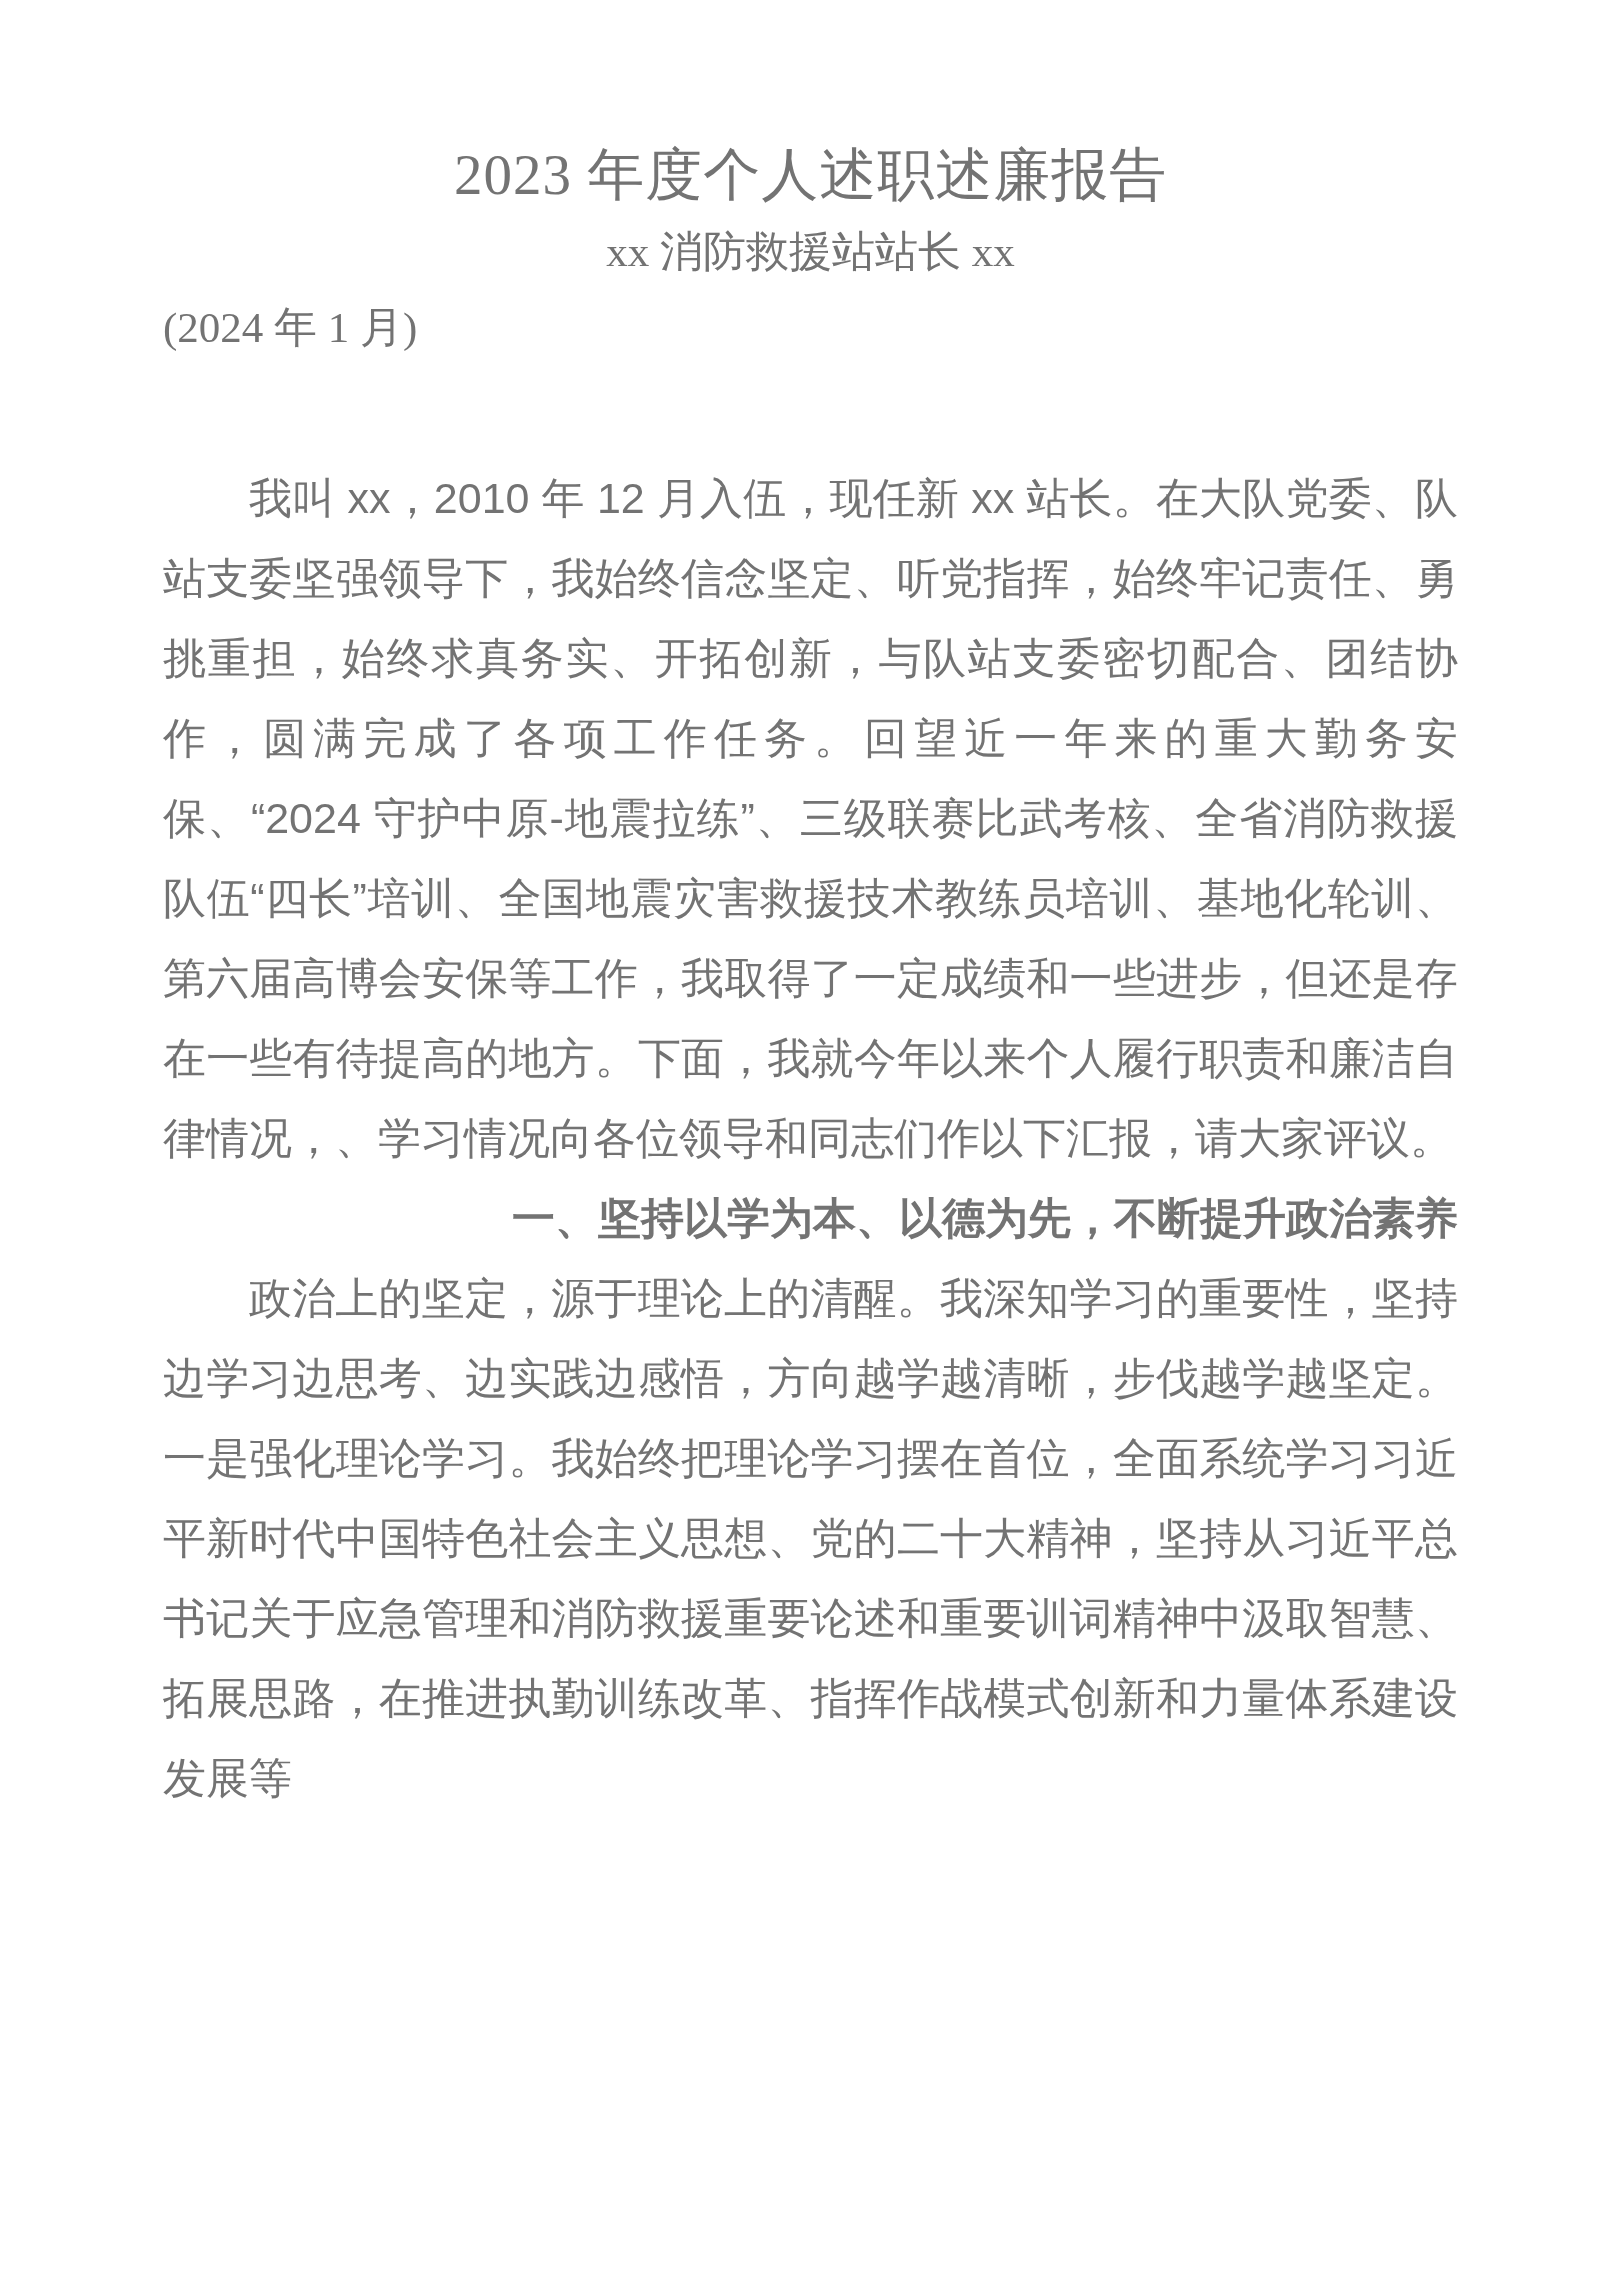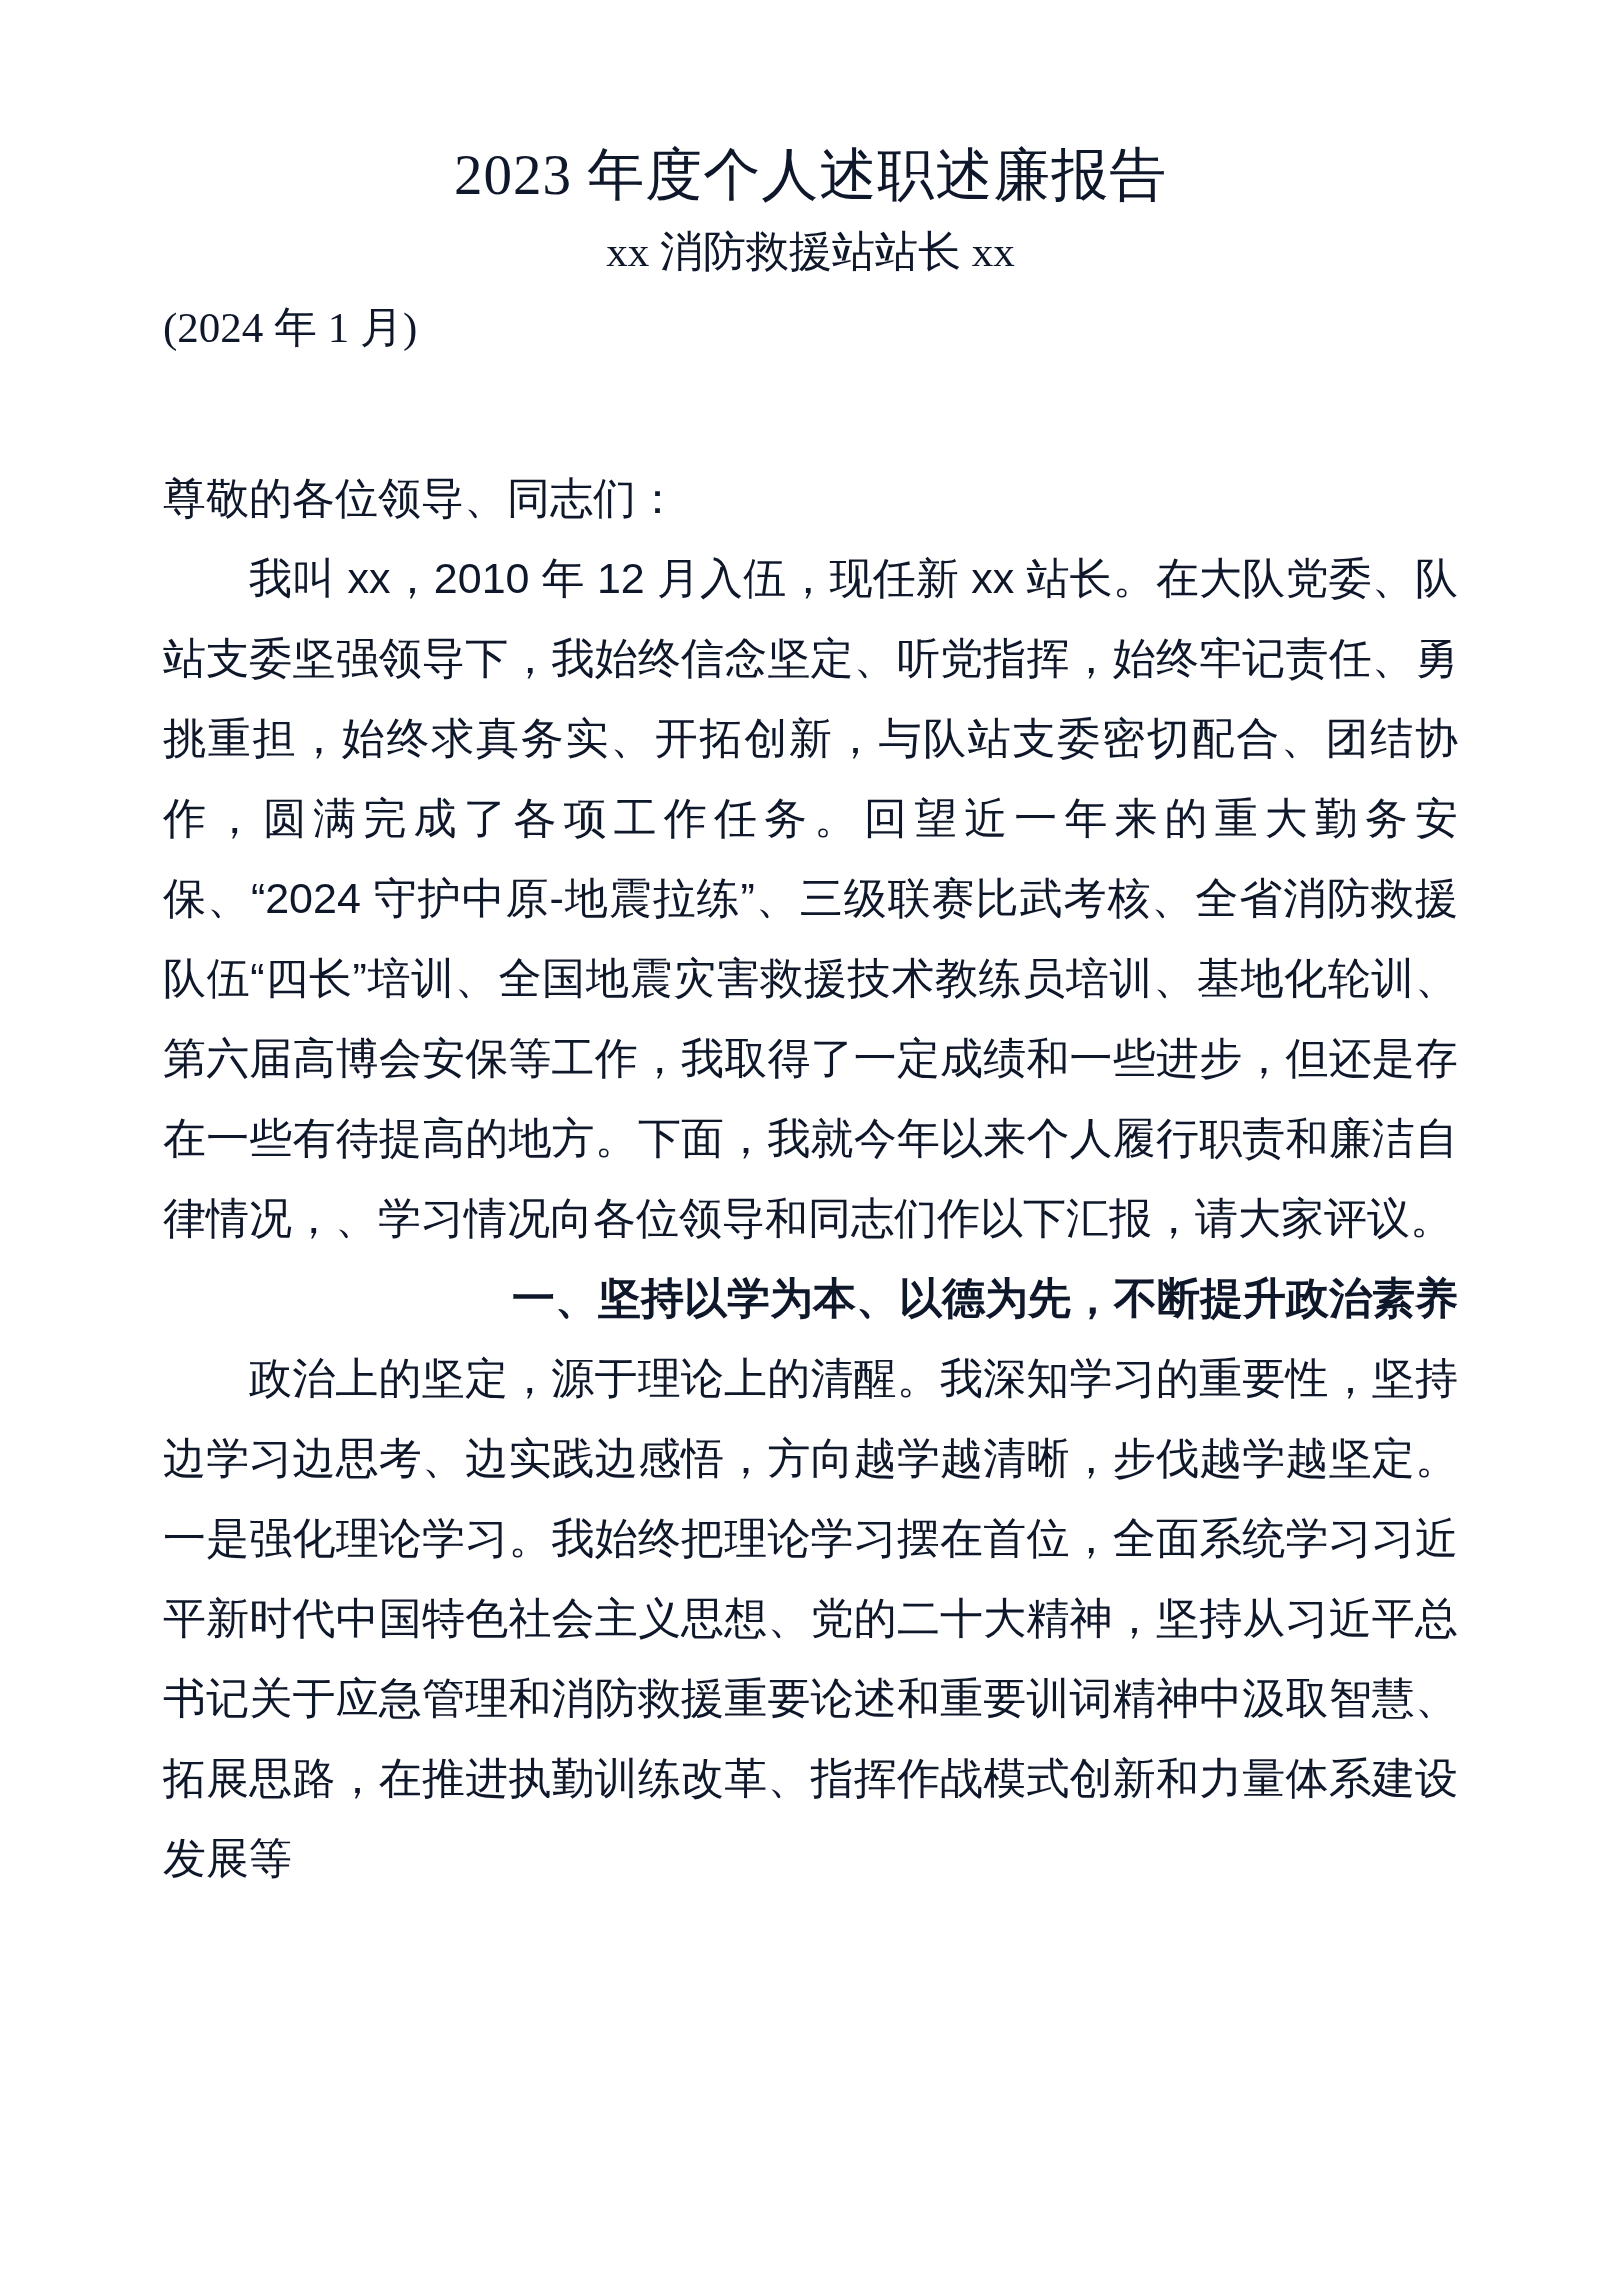--- a/index.html
+++ b/index.html
@@ -6,21 +6,21 @@
     margin: 0;
     padding: 0;
     background: #ffffff;
   }
   .page {
     position: relative;
     box-sizing: border-box;
     width: 1621px;
     height: 2293px;
     background: #ffffff;
-    color: #0f172a;
+    color: #737373;
     padding: 139px 163px 0 163px;
     overflow: hidden;
     font-family: "Liberation Sans", "DejaVu Sans", sans-serif;
   }
   .doc-title {
     font-family: "Liberation Serif", "DejaVu Serif", serif;
     font-weight: 400;
     font-size: 57px;
     line-height: 1.25;
     text-align: center;
@@ -67,21 +67,20 @@
 <body>
 
 <div class="page">
 
   <h1 class="doc-title">2023 年度个人述职述廉报告</h1>
 
   <div class="author-line">xx 消防救援站站长 xx</div>
 
   <div class="date-line">(2024 年 1 月)</div>
 
-  <p class="salutation">尊敬的各位领导、同志们：</p>
 
   <p class="body-para">我叫 xx，2010 年 12 月入伍，现任新 xx 站长。在大队党委、队站支委坚强领导下，我始终信念坚定、听党指挥，始终牢记责任、勇挑重担，始终求真务实、开拓创新，与队站支委密切配合、团结协作，圆满完成了各项工作任务。回望近一年来的重大勤务安保、“2024 守护中原-地震拉练”、三级联赛比武考核、全省消防救援队伍“四长”培训、全国地震灾害救援技术教练员培训、基地化轮训、第六届高博会安保等工作，我取得了一定成绩和一些进步，但还是存在一些有待提高的地方。下面，我就今年以来个人履行职责和廉洁自律情况，、学习情况向各位领导和同志们作以下汇报，请大家评议。</p>
 
   <p class="section-heading">一、坚持以学为本、以德为先，不断提升政治素养</p>
 
   <p class="body-para">政治上的坚定，源于理论上的清醒。我深知学习的重要性，坚持边学习边思考、边实践边感悟，方向越学越清晰，步伐越学越坚定。一是强化理论学习。我始终把理论学习摆在首位，全面系统学习习近平新时代中国特色社会主义思想、党的二十大精神，坚持从习近平总书记关于应急管理和消防救援重要论述和重要训词精神中汲取智慧、拓展思路，在推进执勤训练改革、指挥作战模式创新和力量体系建设发展等</p>
 
 </div>
 
 

